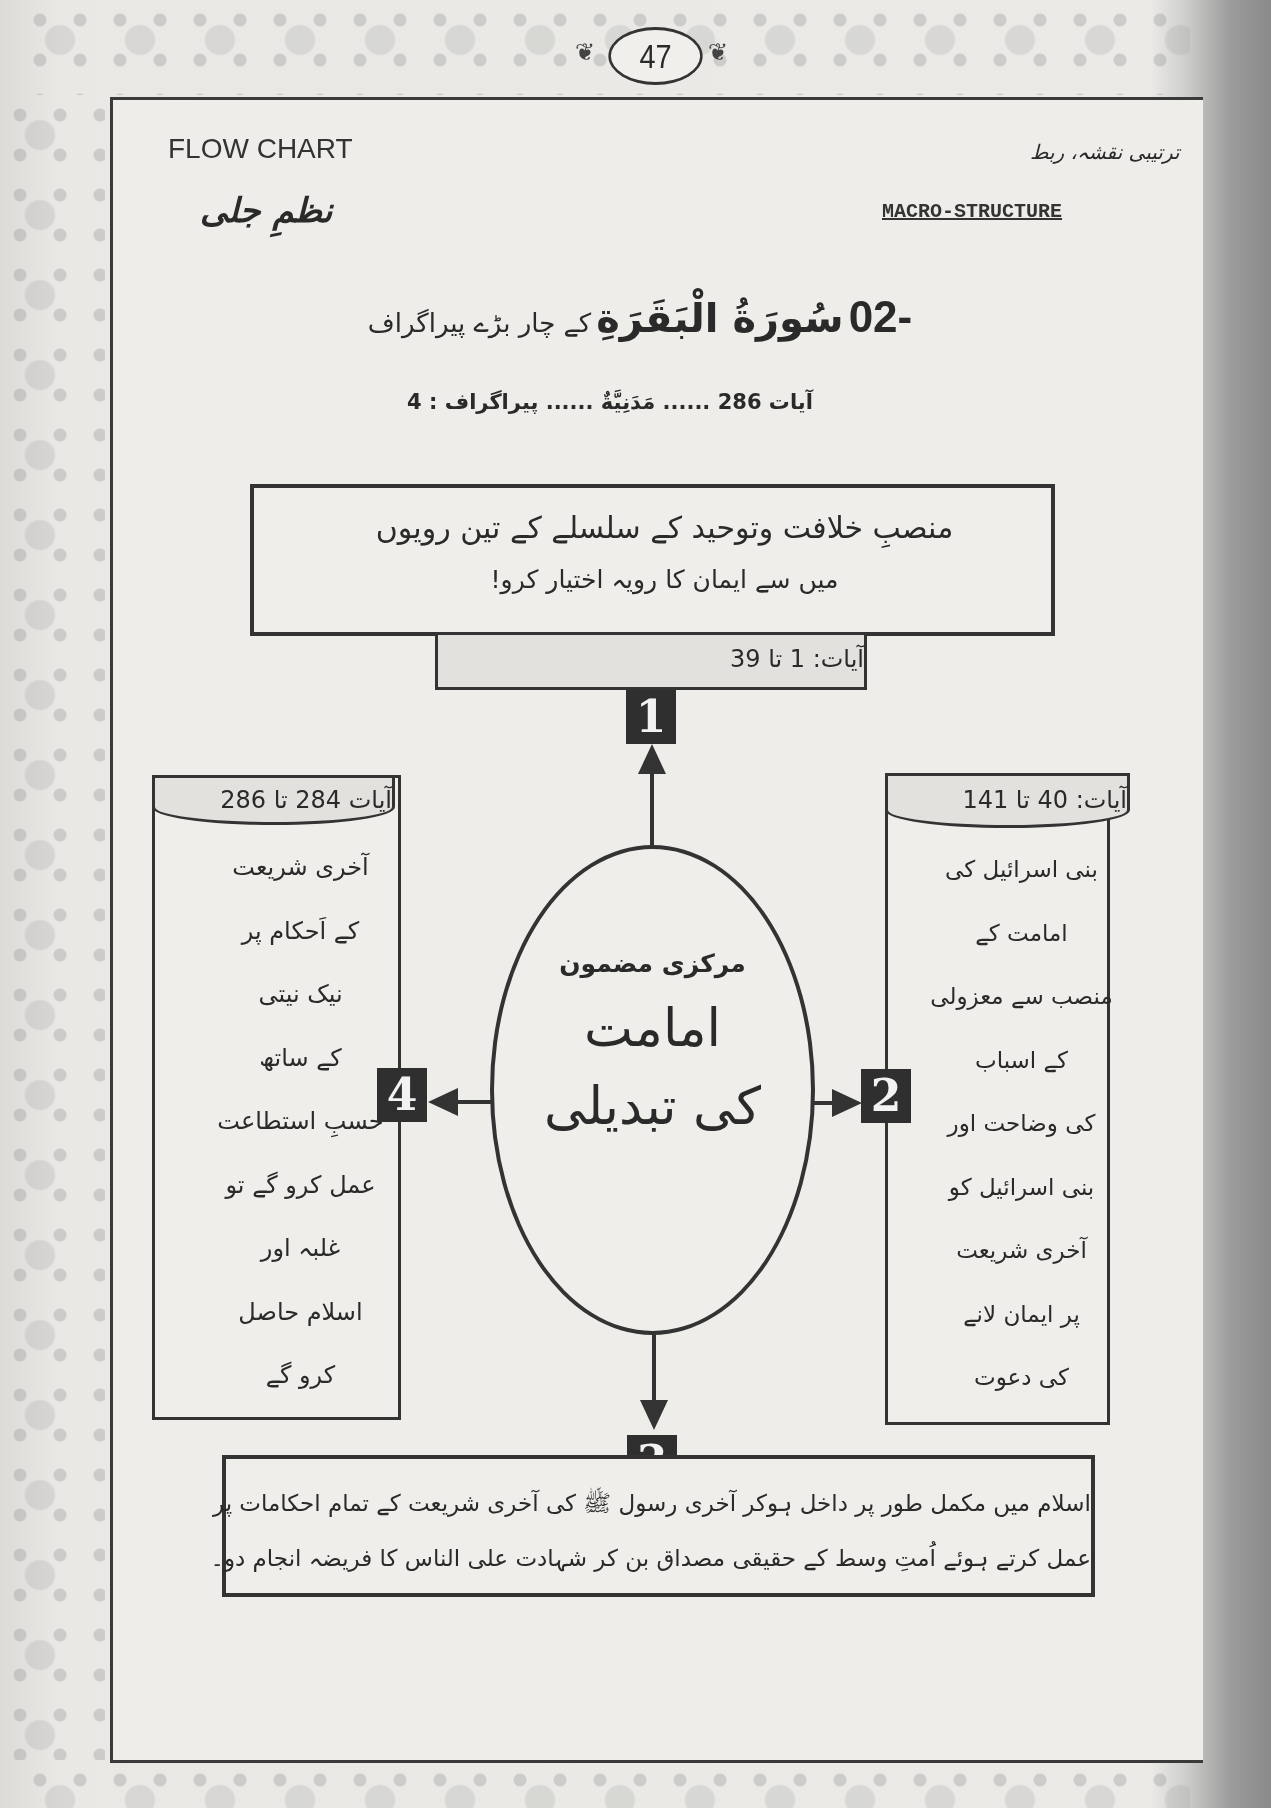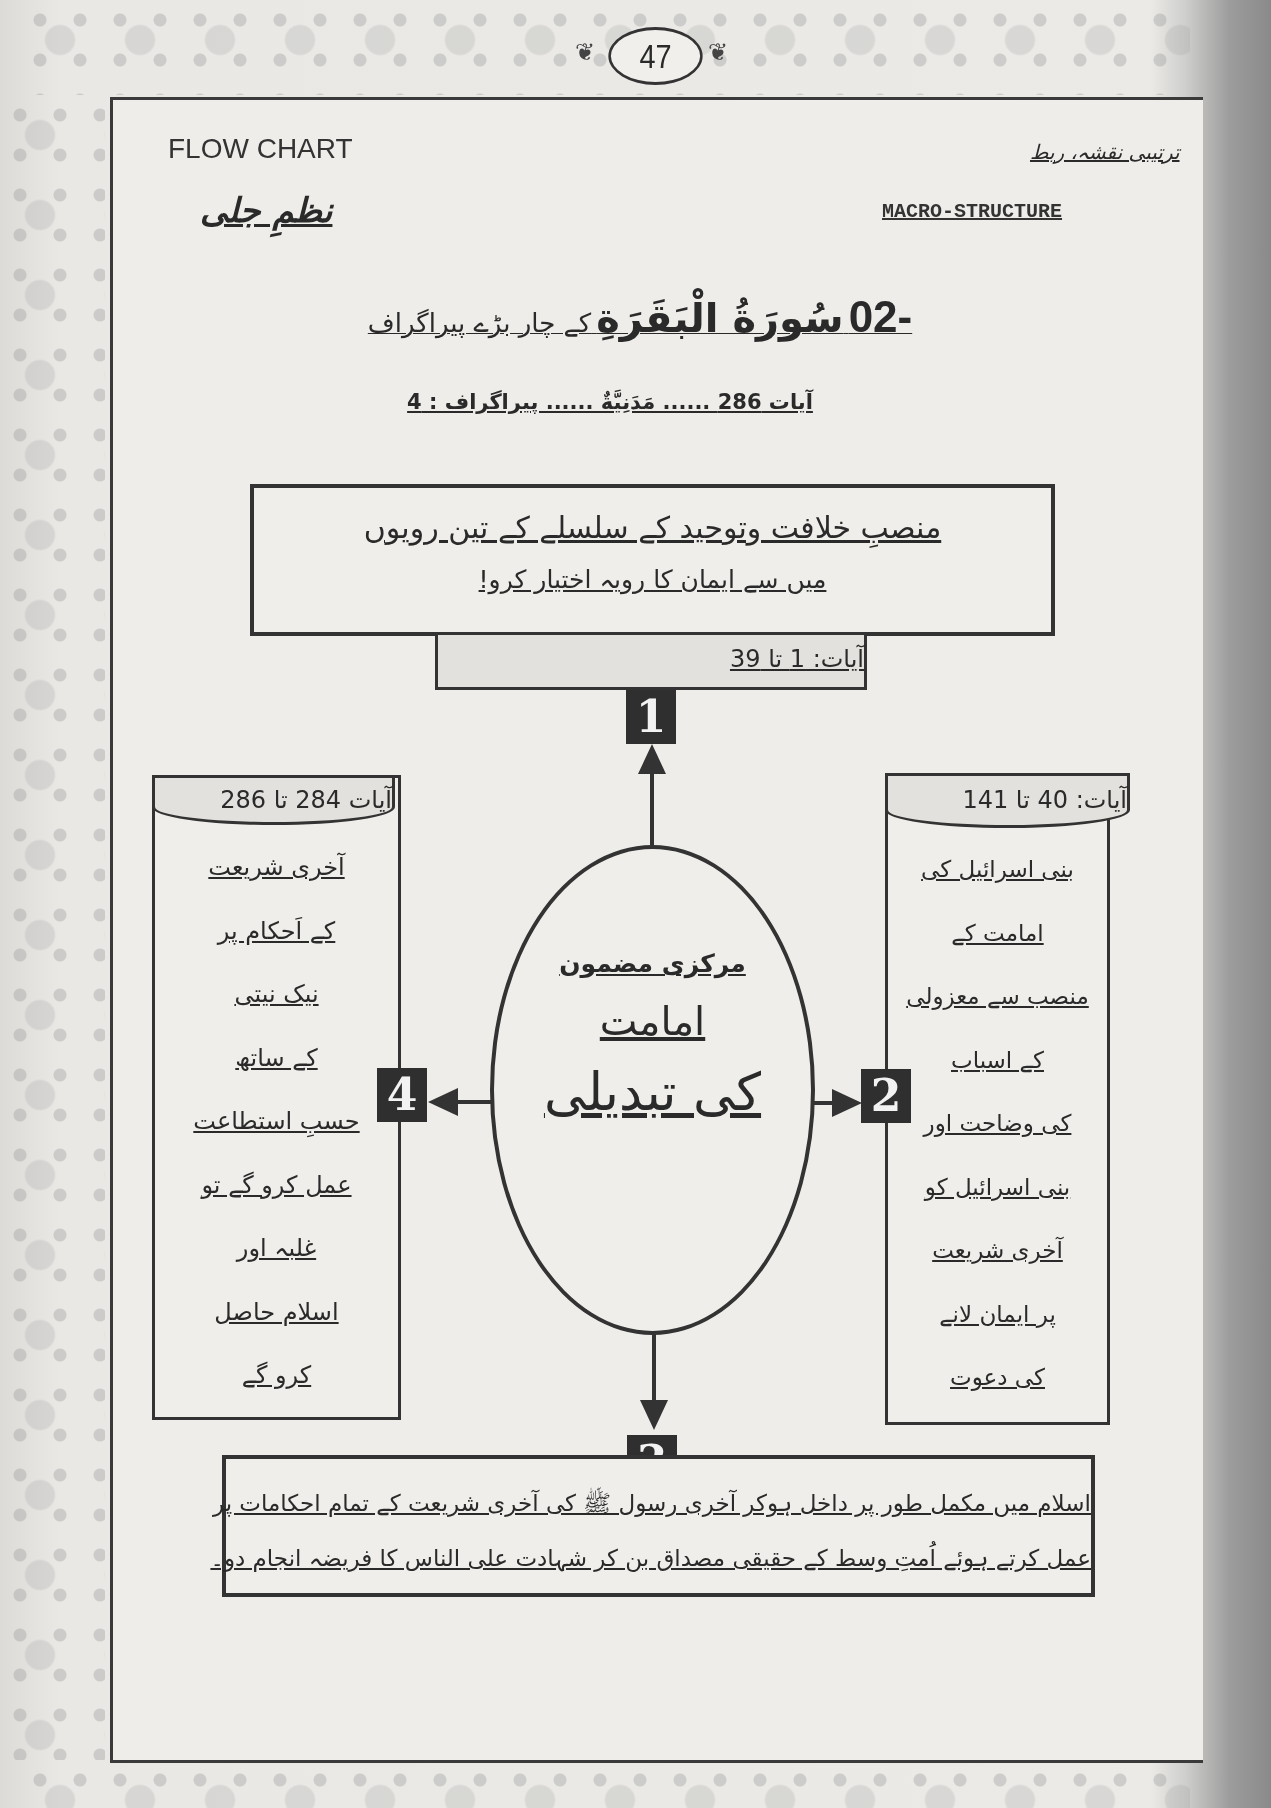--- a/index.html
+++ b/index.html
@@ -15,22 +15,22 @@
   .orn-bottom{left:20px;top:1760px;width:1170px;height:48px;}
   .orn-left{left:0;top:95px;width:105px;height:1665px;}
   .pagenum{position:absolute;left:600px;top:27px;width:105px;height:52px;border:3px solid #333;
            border-radius:50%;background:#f0efec;text-align:center;line-height:52px;font-size:34px;
            font-family:"Liberation Sans",sans-serif;transform:scaleX(.85);}
   .pn-orn{position:absolute;top:38px;width:24px;height:28px;color:#444;font-size:24px;line-height:28px;}
   .frame{position:absolute;left:110px;top:97px;width:1090px;height:1660px;border:3px solid #3a3a3a;
          border-right:none;background:#eeedea;}
   .abs{position:absolute;}
   .en-title{font-family:"Liberation Sans",sans-serif;font-size:28px;color:#333;}
-  .urdu{direction:rtl;font-family:"DejaVu Sans",sans-serif;text-decoration:underline;}
-  .box{position:absolute;border:4px solid #333;background:#efeeeb;box-sizing:border-box;}
+  .urdu{direction:rtl;font-family:"DejaVu Sans",sans-serif;}
+  .box{position:absolute;border:4px solid #333;background:#efeeeb;box-sizing:border-box;padding-left:24px;}
   .tab{position:absolute;border:3px solid #333;background:#e2e1de;box-sizing:border-box;
        text-align:right;font-size:24px;}
   .numbox{position:absolute;width:50px;height:54px;background:#2f2f2f;color:#f2f2f2;
           font-family:"DejaVu Serif",serif;font-weight:bold;font-size:44px;line-height:54px;text-align:center;}
   .line{position:absolute;background:#333;}
   .arrow{position:absolute;width:0;height:0;}
   .ellipse{position:absolute;left:490px;top:845px;width:325px;height:490px;border:4px solid #333;
            border-radius:50%;box-sizing:border-box;background:#efeeeb;}
   .side-text div{margin:0;}
 </style>
@@ -64,21 +64,21 @@
     <div class="urdu" style="text-align:center;font-size:30px;margin-top:22px;">منصبِ خلافت وتوحید کے سلسلے کے تین رویوں</div>
     <div class="urdu" style="text-align:center;font-size:25px;margin-top:20px;">میں سے ایمان کا رویہ اختیار کرو!</div>
   </div>
   <div class="tab urdu" style="left:435px;top:632px;width:432px;height:58px;line-height:48px;">آیات: 1 تا 39</div>
   <div class="numbox" style="left:626px;top:690px;">1</div>
   <div class="line" style="left:650px;top:760px;width:4px;height:87px;"></div>
   <div class="arrow" style="left:638px;top:744px;border-left:14px solid transparent;border-right:14px solid transparent;border-bottom:30px solid #333;"></div>
 
   <div class="ellipse">
     <div class="urdu" style="text-align:center;font-size:25px;font-weight:bold;margin-top:100px;">مرکزی مضمون</div>
-    <div class="urdu" style="text-align:center;font-size:40px;margin-top:20px;">امامت</div>
+    <div class="urdu" style="text-align:center;font-size:52px;margin-top:20px;">امامت</div>
     <div class="urdu" style="text-align:center;font-size:52px;margin-top:18px;">کی تبدیلی</div>
   </div>
 
   <div class="box" style="left:152px;top:775px;width:249px;height:645px;border-width:3px;">
     <div class="tab" style="left:-3px;top:-3px;width:243px;height:50px;line-height:44px;border-radius:0 0 50% 50% / 0 0 18px 18px;direction:rtl;font-size:24px;">آیات 284 تا 286</div>
     <div class="urdu side-text" style="position:absolute;top:58px;width:100%;text-align:center;font-size:24px;line-height:63.5px;">
       <div>آخری شریعت</div>
       <div>کے اَحکام پر</div>
       <div>نیک نیتی</div>
       <div>کے ساتھ</div>

